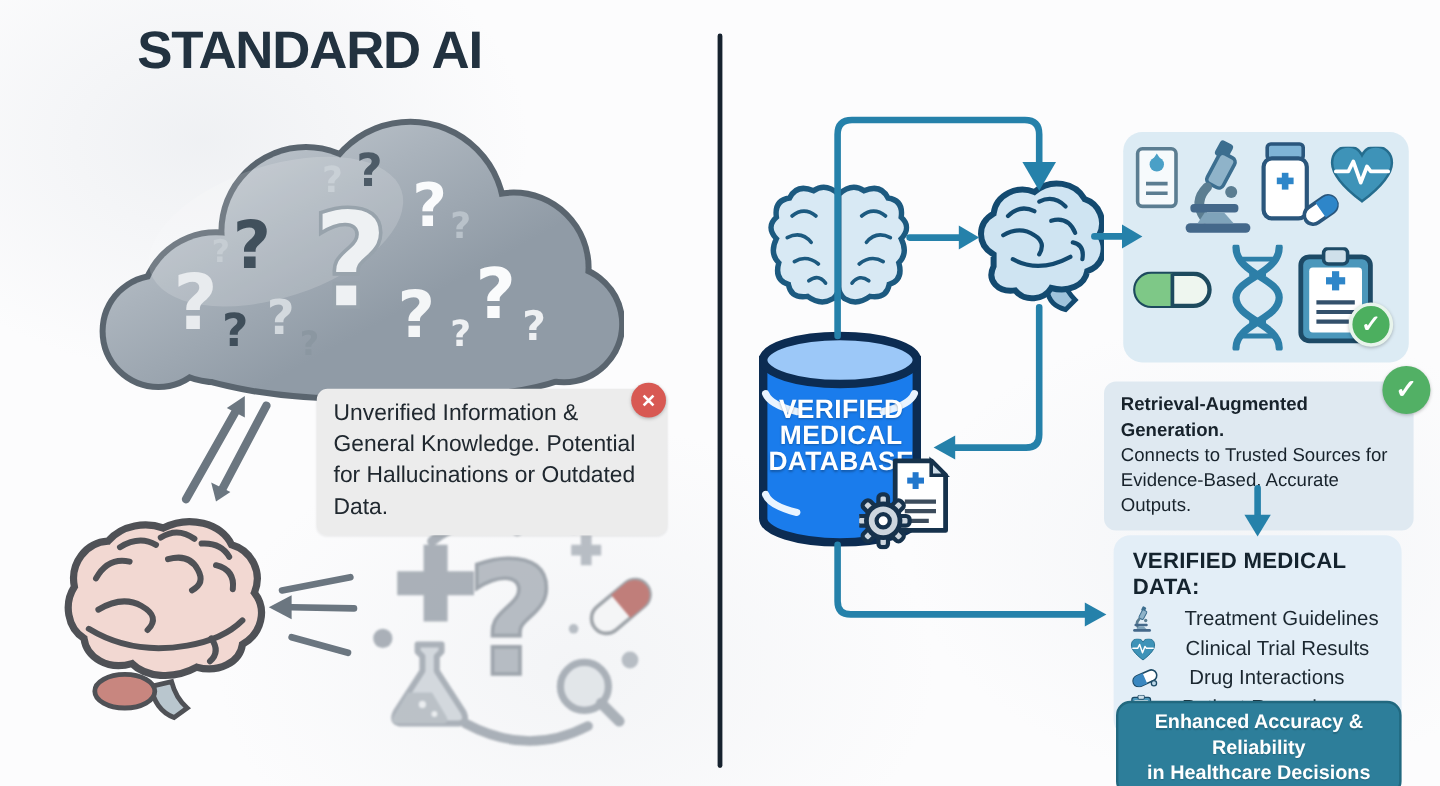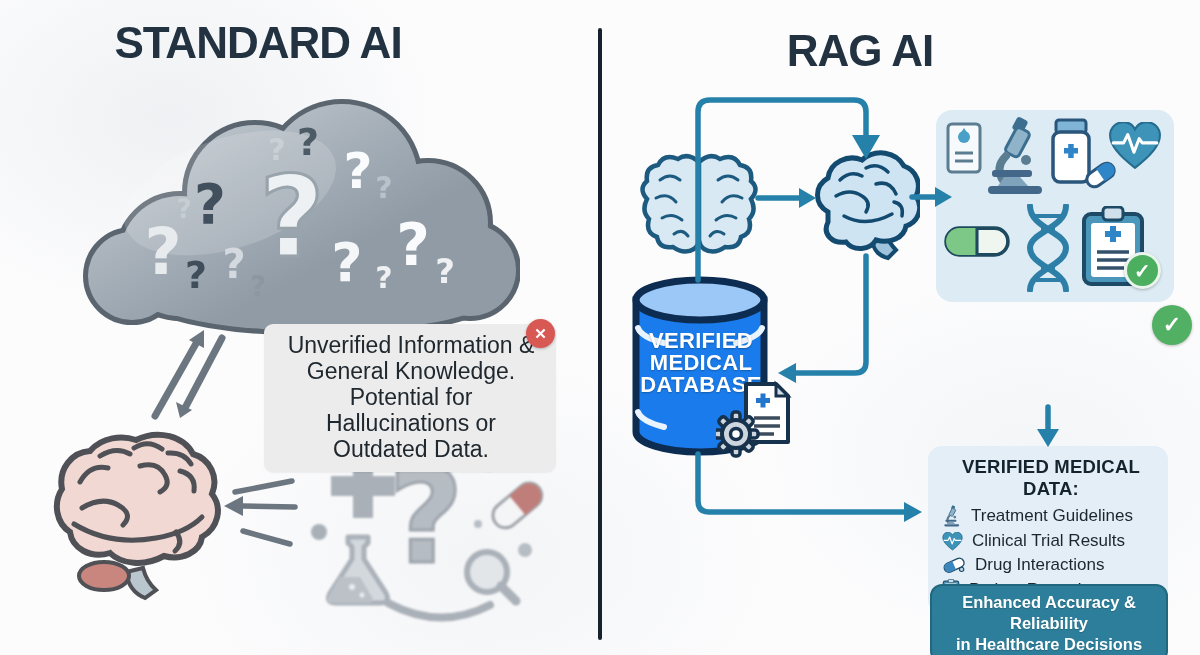--- a/index.html
+++ b/index.html
@@ -17,44 +17,44 @@
     position:absolute;transform:translateX(-50%);
     font-size:44px;font-weight:700;letter-spacing:-1px;color:#223240;
     white-space:nowrap;
   }
   .divider{position:absolute;left:598px;top:28px;width:4px;height:612px;background:#16222e;border-radius:2px;}
 
   
   .warning-box{
     position:absolute;left:264px;top:324px;width:266px;
     background:#ececec;border-radius:9px;padding:8px 12px 10px 14px;
-    font-size:23px;line-height:26px;color:#20282f;box-shadow:0 1px 2px rgba(0,0,0,.06);text-align:center;
+    font-size:19px;line-height:26px;color:#20282f;box-shadow:0 1px 2px rgba(0,0,0,.06);
   }
   .badge{
     position:absolute;border-radius:50%;color:#fff;display:flex;align-items:center;justify-content:center;
     font-weight:700;box-shadow:0 1px 3px rgba(0,0,0,.25);
   }
   .badge.red{left:526px;top:319px;width:29px;height:29px;background:#d85953;font-size:15px;}
   .badge.green-lg{left:1152px;top:305px;width:40px;height:40px;background:#52b065;font-size:22px;}
   .badge.green-panel{left:1124px;top:252px;width:37px;height:37px;background:#4caf5f;font-size:20px;border:3px solid #e8f4ec;box-sizing:border-box;}
 
   
   .icon-panel{position:absolute;left:936px;top:110px;width:238px;height:192px;background:#dcebf4;border-radius:16px;}
   .retrieval-box{
     position:absolute;left:920px;top:318px;width:258px;box-sizing:border-box;
     background:#dfe9f1;border-radius:10px;padding:9px 12px 10px 14px;
     font-size:15.5px;line-height:21px;color:#17222b;
   }
   .retrieval-box .hd{font-weight:700;}
   .data-box{
     position:absolute;left:928px;top:446px;width:240px;box-sizing:border-box;
-    background:#e3eef7;border-radius:14px;padding:9px 10px 9px 14px;text-align:center;
+    background:#e3eef7;border-radius:14px;padding:9px 10px 9px 14px;
   }
   .data-box .hd{font-weight:700;font-size:18.5px;color:#14232e;margin:1px 0 5px 2px;letter-spacing:.2px;}
-  .data-item{display:flex;align-items:center;gap:9px;font-size:17px;color:#1b2730;margin:4px 0;}
+  .data-item{display:flex;align-items:center;gap:25px;font-size:17px;color:#1b2730;margin:4px 0;}
   .data-item svg{flex:0 0 auto;}
   .banner{
     position:absolute;left:930px;top:584px;width:238px;box-sizing:border-box;
     background:#2d7e9a;border:2px solid #21687f;border-radius:12px;color:#fff;
     font-weight:700;font-size:16.5px;line-height:21px;text-align:center;padding:6px 4px;
     white-space:pre-line;text-shadow:0 1px 1px rgba(0,0,0,.18);
   }
   .db-label{
     position:absolute;left:632px;top:330px;width:138px;text-align:center;
     color:#fff;font-weight:700;font-size:22px;line-height:22px;letter-spacing:.3px;
@@ -233,21 +233,20 @@
         <path d="M86 22 Q100 13 114 23"></path>
       <path d="M120 27 Q136 26 143 38"></path>
         <path d="M34 82 Q54 70 70 79 Q86 88 75 99"></path>
       <path d="M92 40 Q110 35 117 49 Q123 60 112 66"></path>
         <path d="M132 45 Q148 49 146 65"></path>
       <path d="M26 98 Q62 120 108 112 Q138 107 154 91"></path>
         <path d="M128 106 Q136 117 127 125"></path>
     </g>
   </svg>
 
-  <div class="title" style="left:860px;top:26px;">RAG AI</div>
   <div class="divider"></div>
 
   <svg class="abs" style="left:640px;top:150px;" width="118" height="106" viewBox="0 0 118 106">
     <path d="M59 12 Q48 2 38 9 Q24 3 18 15 Q5 17 7 31 Q-2 39 7 49 Q1 61 9 69 Q5 83 17 87 Q19 99 33 97 Q44 105 54 99 Q59 95 59 89 Z" fill="#d8e9f4" stroke="#1c5a80" stroke-width="4.5"></path>
     <path d="M59 12 Q70 2 80 9 Q94 3 100 15 Q113 17 111 31 Q120 39 111 49 Q117 61 109 69 Q113 83 101 87 Q99 99 85 97 Q74 105 64 99 Q59 95 59 89 Z" fill="#d8e9f4" stroke="#1c5a80" stroke-width="4.5"></path>
     <g fill="none" stroke="#1c5a80" stroke-width="3" stroke-linecap="round">
       <path d="M20 30 Q30 22 40 30"></path>
         <path d="M16 48 Q28 42 36 52"></path>
         <path d="M22 68 Q32 62 42 70"></path>
         <path d="M34 84 Q42 78 48 86"></path>
@@ -326,20 +325,24 @@
   <svg class="abs" style="left:1018px;top:204px;" width="60" height="88">
       <use href="#sym-dna"></use>
     </svg>
   <svg class="abs" style="left:1080px;top:206px;" width="66" height="82">
       <use href="#sym-clipboard"></use>
     </svg>
   <div class="badge green-panel">
     <span>✓</span>
   </div>
 
+  <div class="retrieval-box">
+    <div class="hd">Retrieval-Augmented Generation.</div>
+    <div>Connects to Trusted Sources for Evidence-Based, Accurate Outputs.</div>
+  </div>
   <div class="badge green-lg">
     <span>✓</span>
   </div>
 
   <div class="data-box">
     <div class="hd">VERIFIED MEDICAL DATA:</div>
     <div class="data-item">
       <svg width="20" height="22">
           <use href="#sym-microscope"></use>
         </svg>

